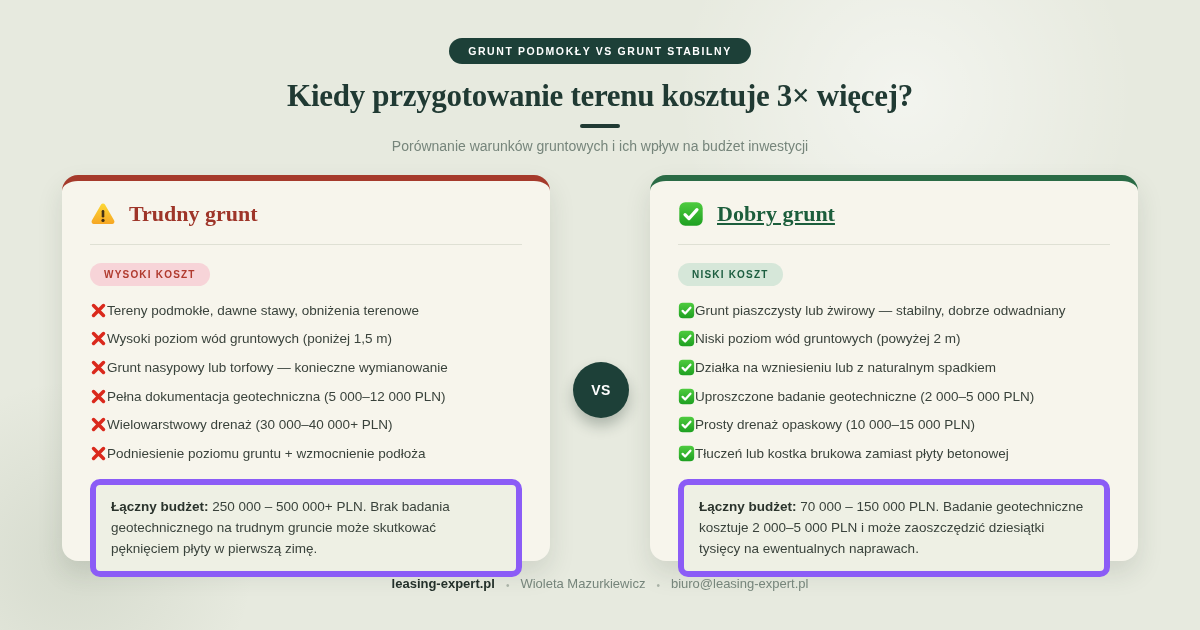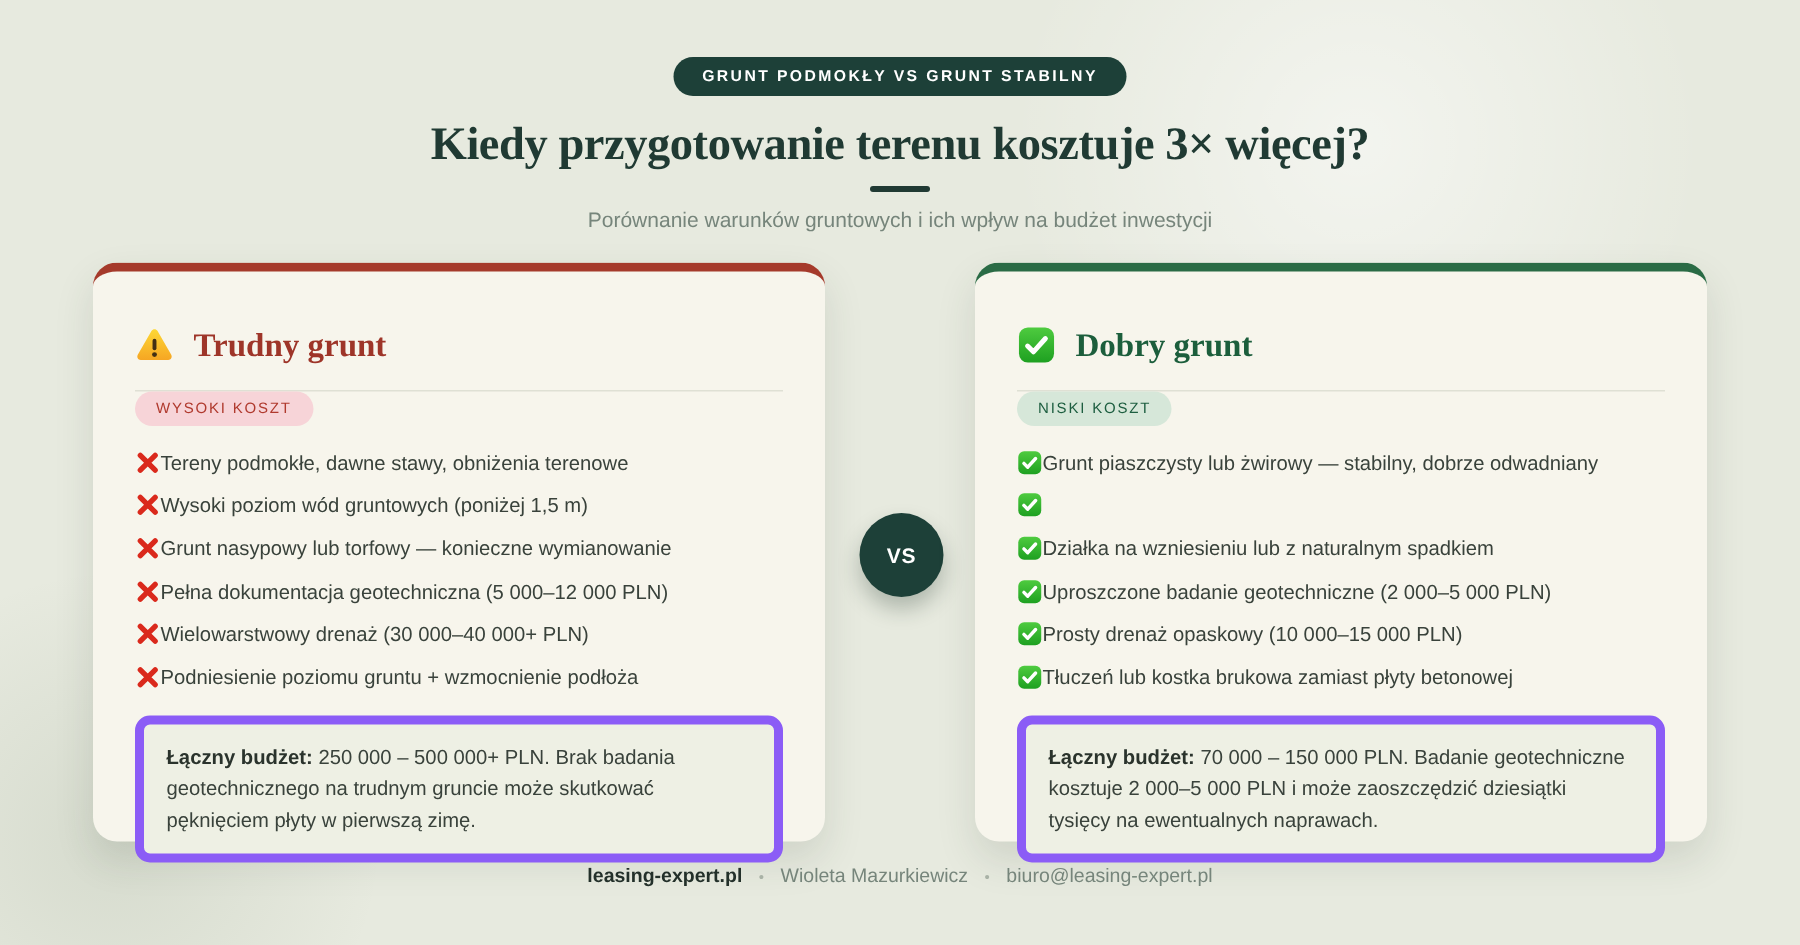--- a/index.html
+++ b/index.html
@@ -34,51 +34,51 @@
   .card {
     position: absolute; top: 175px; width: 488px; height: 386px;
     background: var(--card-bg, #f7f5ec);
     border-radius: 16px; border-top: 6px solid;
     box-shadow: 0 12px 26px rgba(45,65,50,.13);
     padding: 20px 28px 0 28px;
   }
   .card-bad  { left: 62px;  border-top-color: var(--red-accent, #a53a2b); }
   .card-good { left: 650px; border-top-color: var(--green-accent, #2a6b45); }
 
-  .card-head { display: flex; align-items: center; gap: 13px; margin-top: 16px; }
+  .card-head { display: flex; align-items: center; gap: 13px; margin-top: 0; }
   .card-head h2 { font-family: "Liberation Serif", "DejaVu Serif", serif; font-size: 22px; }
   h2.bad  { color: var(--red-heading, #9e3529); }
-  h2.good { color: var(--green-heading, #1c5e3c); }
+  h2.good { color: var(--green-heading, #1c5e3c); text-decoration: underline; }
   .head-icon { display: inline-flex; width: 26px; height: 26px; }
 
   .rule { height: 1px; background: #dfe0d4; margin-top: 17px; }
 
   .tag {
-    display: inline-block; 
-    font-size: 10px; font-weight: normal; letter-spacing: 1.2px;
+    display: inline-block; margin-top: 18px;
+    font-size: 10px; font-weight: bold; letter-spacing: 1.2px;
     padding: 6px 14px; border-radius: 999px;
   }
   .tag-bad  { background: var(--tag-pink-bg, #f7d4d8);  color: var(--tag-pink-text, #b03a2e); }
   .tag-good { background: var(--tag-green-bg, #d6e7d9); color: var(--tag-green-text, #1d5e40); }
 
   .items { list-style: none; margin-top: 10px; }
   .items li { display: flex; align-items: center; height: 28.6px; }
   .li-icon { display: inline-flex; width: 17px; height: 17px; flex: 0 0 17px; }
   .li-text { font-size: 13.5px; color: var(--text-body, #39423b); white-space: nowrap; }
 
   .summary {
     margin-top: 11px; background: #eef0e4;
     border: 6px solid #8b5cf6; border-radius: 10px;
     padding: 11px 15px;
   }
   .summary p { font-size: 13.5px; line-height: 1.58; color: var(--text-body, #39423b); }
   .summary strong { color: #2a332c; }
 
   .vs {
-    position: absolute; left: 573px; top: 342px; width: 56px; height: 56px;
+    position: absolute; left: 573px; top: 362px; width: 56px; height: 56px;
     border-radius: 50%; background: var(--dark-green, #1d4038); color: #fff;
     display: flex; align-items: center; justify-content: center;
     font-weight: bold; font-size: 14px; letter-spacing: .5px;
     box-shadow: 0 8px 14px rgba(30,50,40,.28);
   }
 
   footer {
     position: absolute; left: 0; right: 0; top: 576px;
     display: flex; justify-content: center; align-items: flex-end; gap: 11px;
     font-size: 13px; color: var(--text-muted, #76857b);
@@ -203,20 +203,21 @@
           </span>
           <span class="li-text">Grunt piaszczysty lub żwirowy — stabilny, dobrze odwadniany</span>
         </li>
         <li>
           <span class="li-icon">
             <svg width="17" height="17" viewBox="0 0 24 24">
               <rect x="1.2" y="1.2" width="21.6" height="21.6" rx="5.5" fill="url(#gCheck)"></rect>
               <path d="M6.5 12.6l3.6 3.6 7.4-8.2" fill="none" stroke="#fff" stroke-width="3.2" stroke-linecap="round" stroke-linejoin="round"></path>
             </svg>
           </span>
+          <span class="li-text">Niski poziom wód gruntowych (powyżej 2 m)</span>
         </li>
         <li>
           <span class="li-icon">
             <svg width="17" height="17" viewBox="0 0 24 24">
               <rect x="1.2" y="1.2" width="21.6" height="21.6" rx="5.5" fill="url(#gCheck)"></rect>
               <path d="M6.5 12.6l3.6 3.6 7.4-8.2" fill="none" stroke="#fff" stroke-width="3.2" stroke-linecap="round" stroke-linejoin="round"></path>
             </svg>
           </span>
           <span class="li-text">Działka na wzniesieniu lub z naturalnym spadkiem</span>
         </li>

